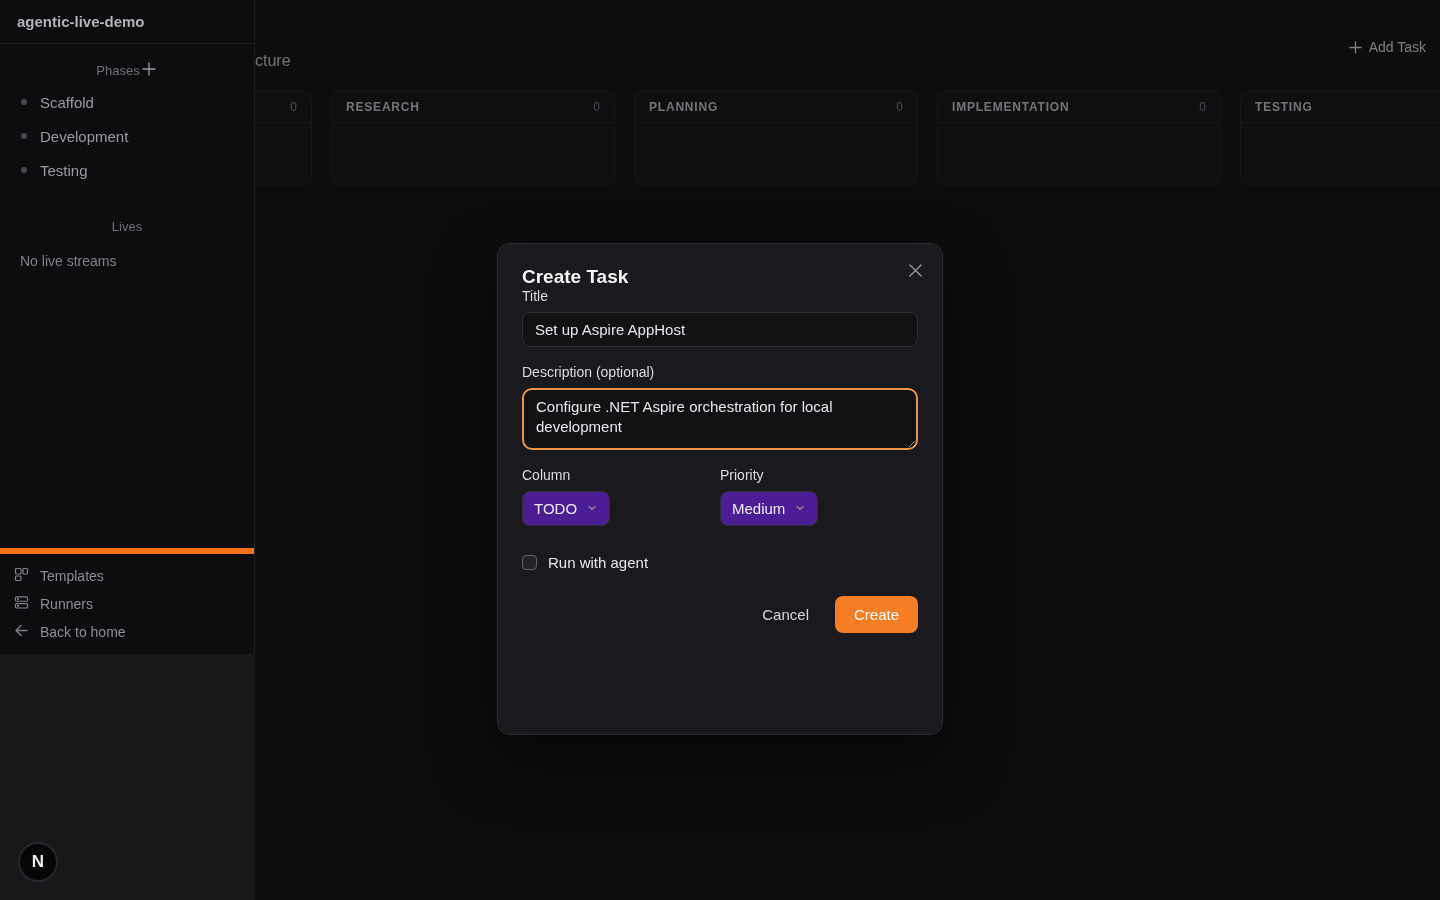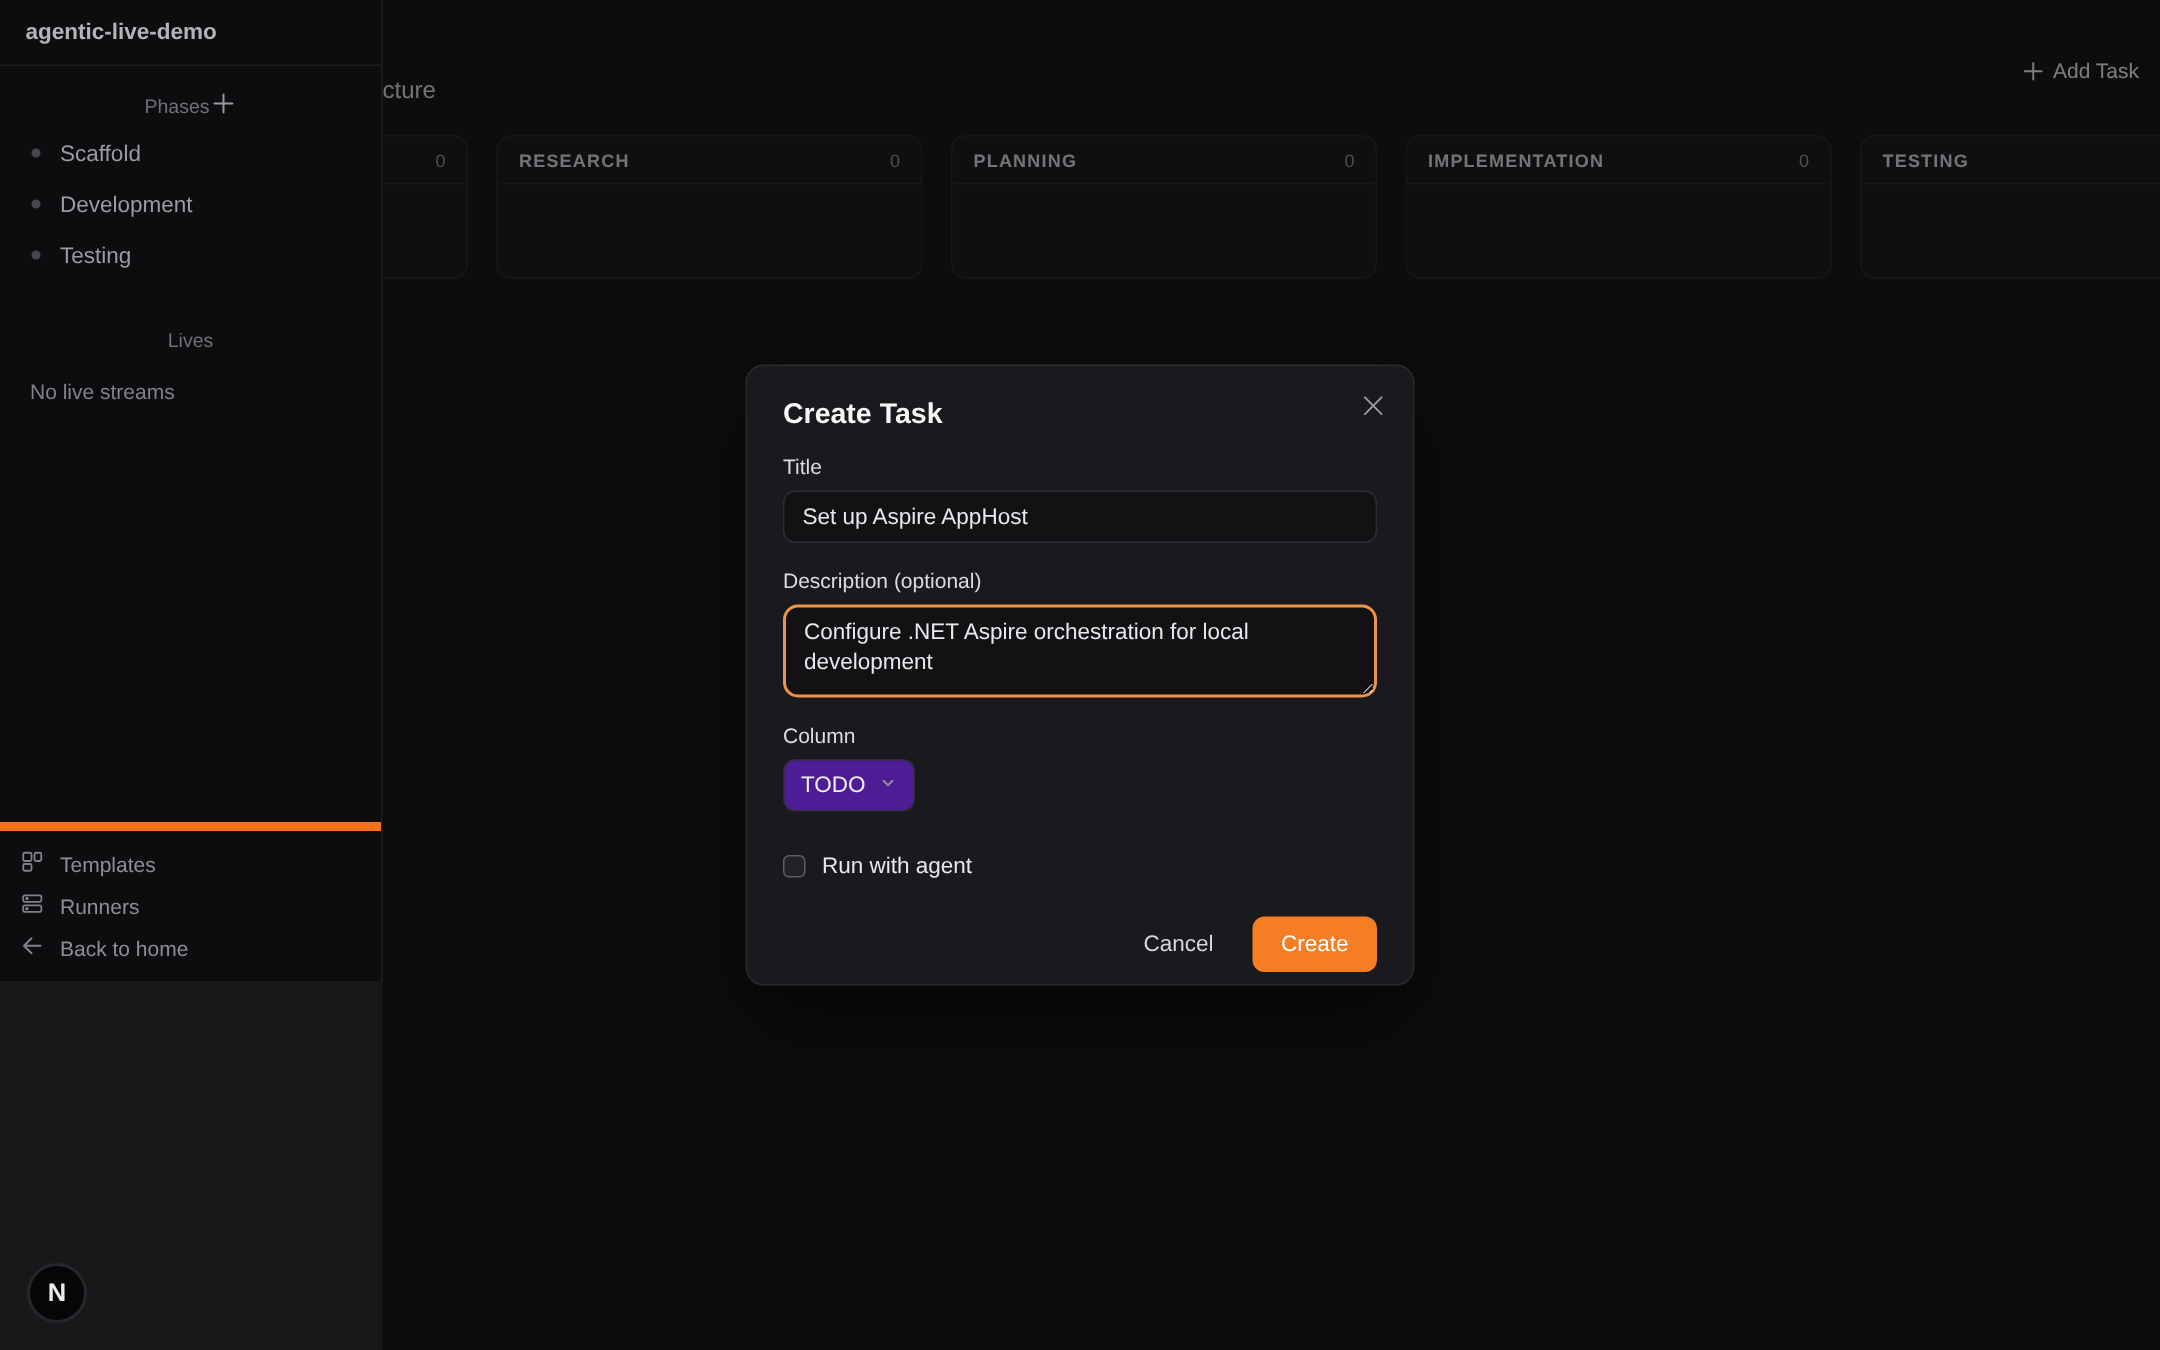--- a/index.html
+++ b/index.html
@@ -97,32 +97,32 @@
     position: absolute; left: 18px; top: 842px;
     width: 40px; height: 40px; border-radius: 50%;
     background: #060608; border: 2px solid #26262b;
     display: flex; align-items: center; justify-content: center;
     color: #ededf0; font-size: 17px; font-weight: bold;
     z-index: 4; cursor: pointer;
   }
 
   
   .modal {
-    position: absolute; left: 497px; top: 243px; width: 446px; height: 414px;
+    position: absolute; left: 497px; top: 243px; width: 446px; height: 492px;
     background: #1a1a1e; border: 1px solid #2a2a2f; border-radius: 12px;
     box-shadow: 0 25px 60px rgba(0,0,0,0.55);
     z-index: 5; padding: 22px 24px 24px;
   }
   .modal-title { font-size: 19px; font-weight: bold; color: #f6f6f7; }
   .modal-close {
     position: absolute; right: 14px; top: 14px;
     background: none; border: none; color: #9a9aa2; cursor: pointer; padding: 6px;
   }
   .field-label { font-size: 14px; color: #dcdce0; margin-bottom: 8px; }
-  .mt-title { margin-top: 15px; }
+  .mt-title { }
   .text-input {
     width: 100%; height: 35px;
     background: #121215; border: 1px solid #2d2d32; border-radius: 8px;
     color: #e8e8ec; font-size: 15px; padding: 0 12px;
     font-family: inherit; outline: none;
   }
   .mt-desc { margin-top: 17px; }
   .desc-area {
     display: block; width: 100%; height: 62px;
     background: #121215; border: 2px solid #ef9447; border-radius: 10px;
@@ -306,20 +306,31 @@
       <div class="field-label">Column</div>
       <div class="select-box">
         <span>TODO</span>
         <span>
           <svg width="12" height="12" viewBox="0 0 12 12" fill="none" stroke="currentColor" stroke-width="1.4" stroke-linecap="round" stroke-linejoin="round">
               <path d="M3 4.5l3 3 3-3"></path>
             </svg>
         </span>
       </div>
     </div>
+    <div class="select-group">
+      <div class="field-label">Priority</div>
+      <div class="select-box">
+        <span>Medium</span>
+        <span>
+          <svg width="12" height="12" viewBox="0 0 12 12" fill="none" stroke="currentColor" stroke-width="1.4" stroke-linecap="round" stroke-linejoin="round">
+              <path d="M3 4.5l3 3 3-3"></path>
+            </svg>
+        </span>
+      </div>
+    </div>
   </div>
 
   <div class="agent-row">
     <span class="checkbox"></span>
     <span class="agent-label">Run with agent</span>
   </div>
 
   <div class="modal-footer">
     <button class="cancel-btn">Cancel</button>
     <button class="create-btn">Create</button>

